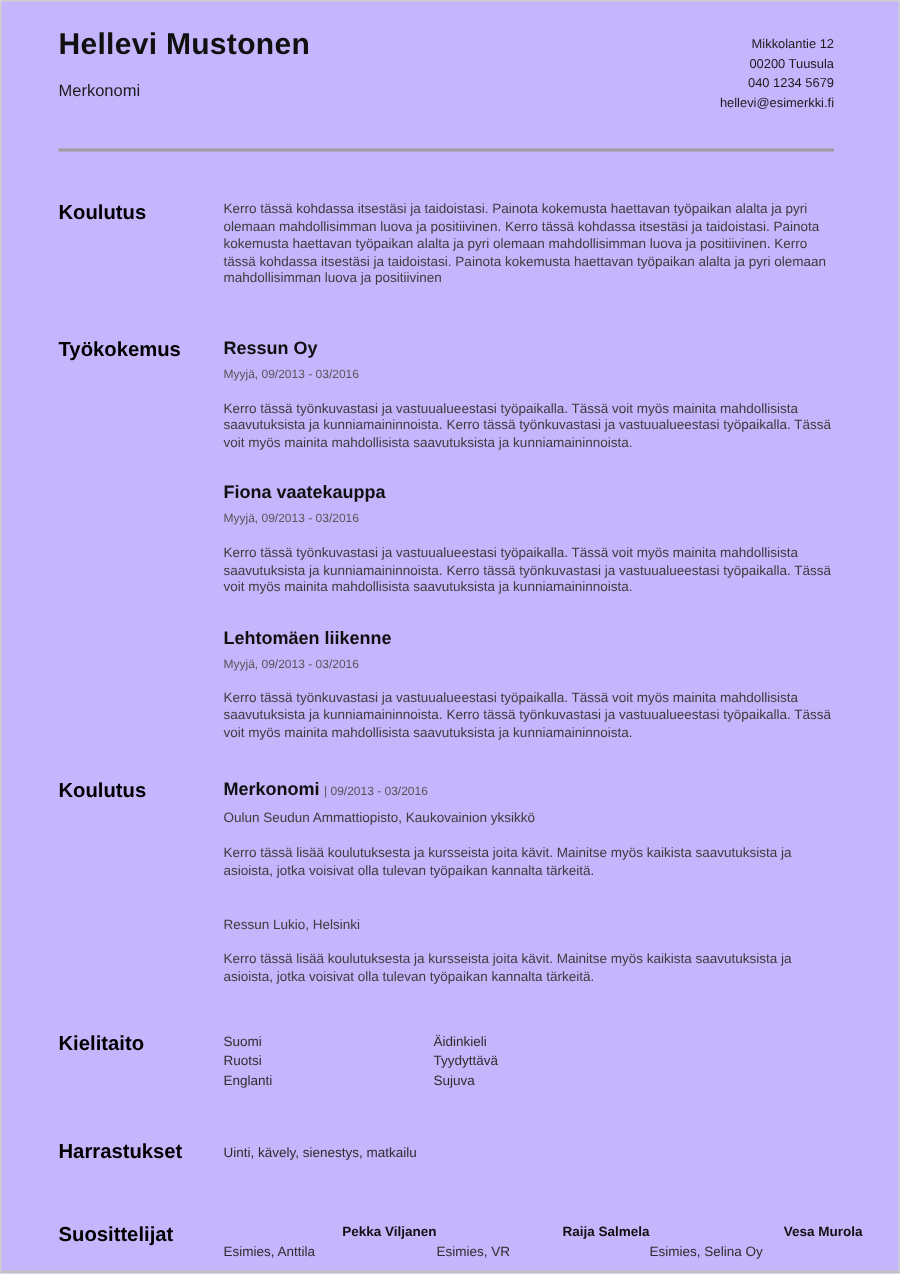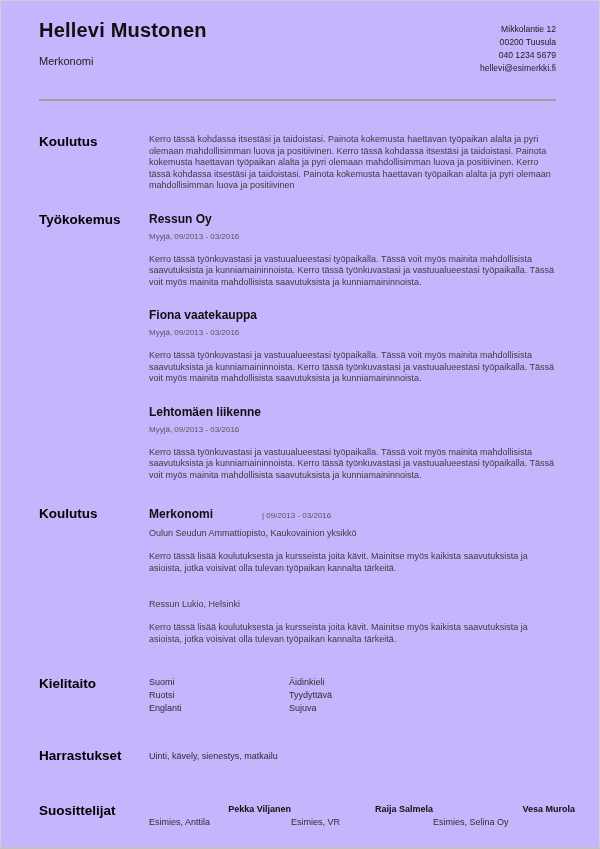--- a/index.html
+++ b/index.html
@@ -27,37 +27,37 @@
   .section { display: flex; }
   .section-label {
     width: 110px; flex-shrink: 0;
     font-size: 13.5px; font-weight: bold; color: #000;
     line-height: 15px;
   }
   .section-body { flex: 1; min-width: 0; }
   .body-text { font-size: 9px; line-height: 11.5px; color: #3d3d3d; }
 
   .sec-profile      { margin-top: 33px; }
-  .sec-experience   { margin-top: 20px; }
+  .sec-experience   { margin-top: 33px; }
   .sec-education    { margin-top: 25px; }
   .sec-languages    { margin-top: 31px; }
   .sec-hobbies      { margin-top: 33px; }
   .sec-references   { margin-top: 40px; }
 
   
   .job + .job { margin-top: 20px; }
   .company { font-size: 12px; font-weight: bold; color: #101010; line-height: 14px; }
   .meta { font-size: 8px; color: #565656; margin-top: 6px; }
   .job .body-text, .edu .body-text { margin-top: 13px; }
 
   
   .edu + .edu { margin-top: 25px; }
   .degree-line { line-height: 14px; }
   .degree { font-size: 12px; font-weight: bold; color: #101010; }
-  .degree-dates { font-size: 8px; color: #565656; padding-left: 3px; margin-left: 46px; }
+  .degree-dates { font-size: 8px; color: #565656; padding-left: 3px; }
   .school { font-size: 9px; color: #3d3d3d; margin-top: 5px; }
 
   
   .lang-row { display: flex; font-size: 9px; line-height: 13px; color: #2e2e2e; }
   .lang-name { width: 140px; flex-shrink: 0; }
 
   
   .hobbies-text { font-size: 9px; color: #2e2e2e; margin-top: 3px; }
 
   

